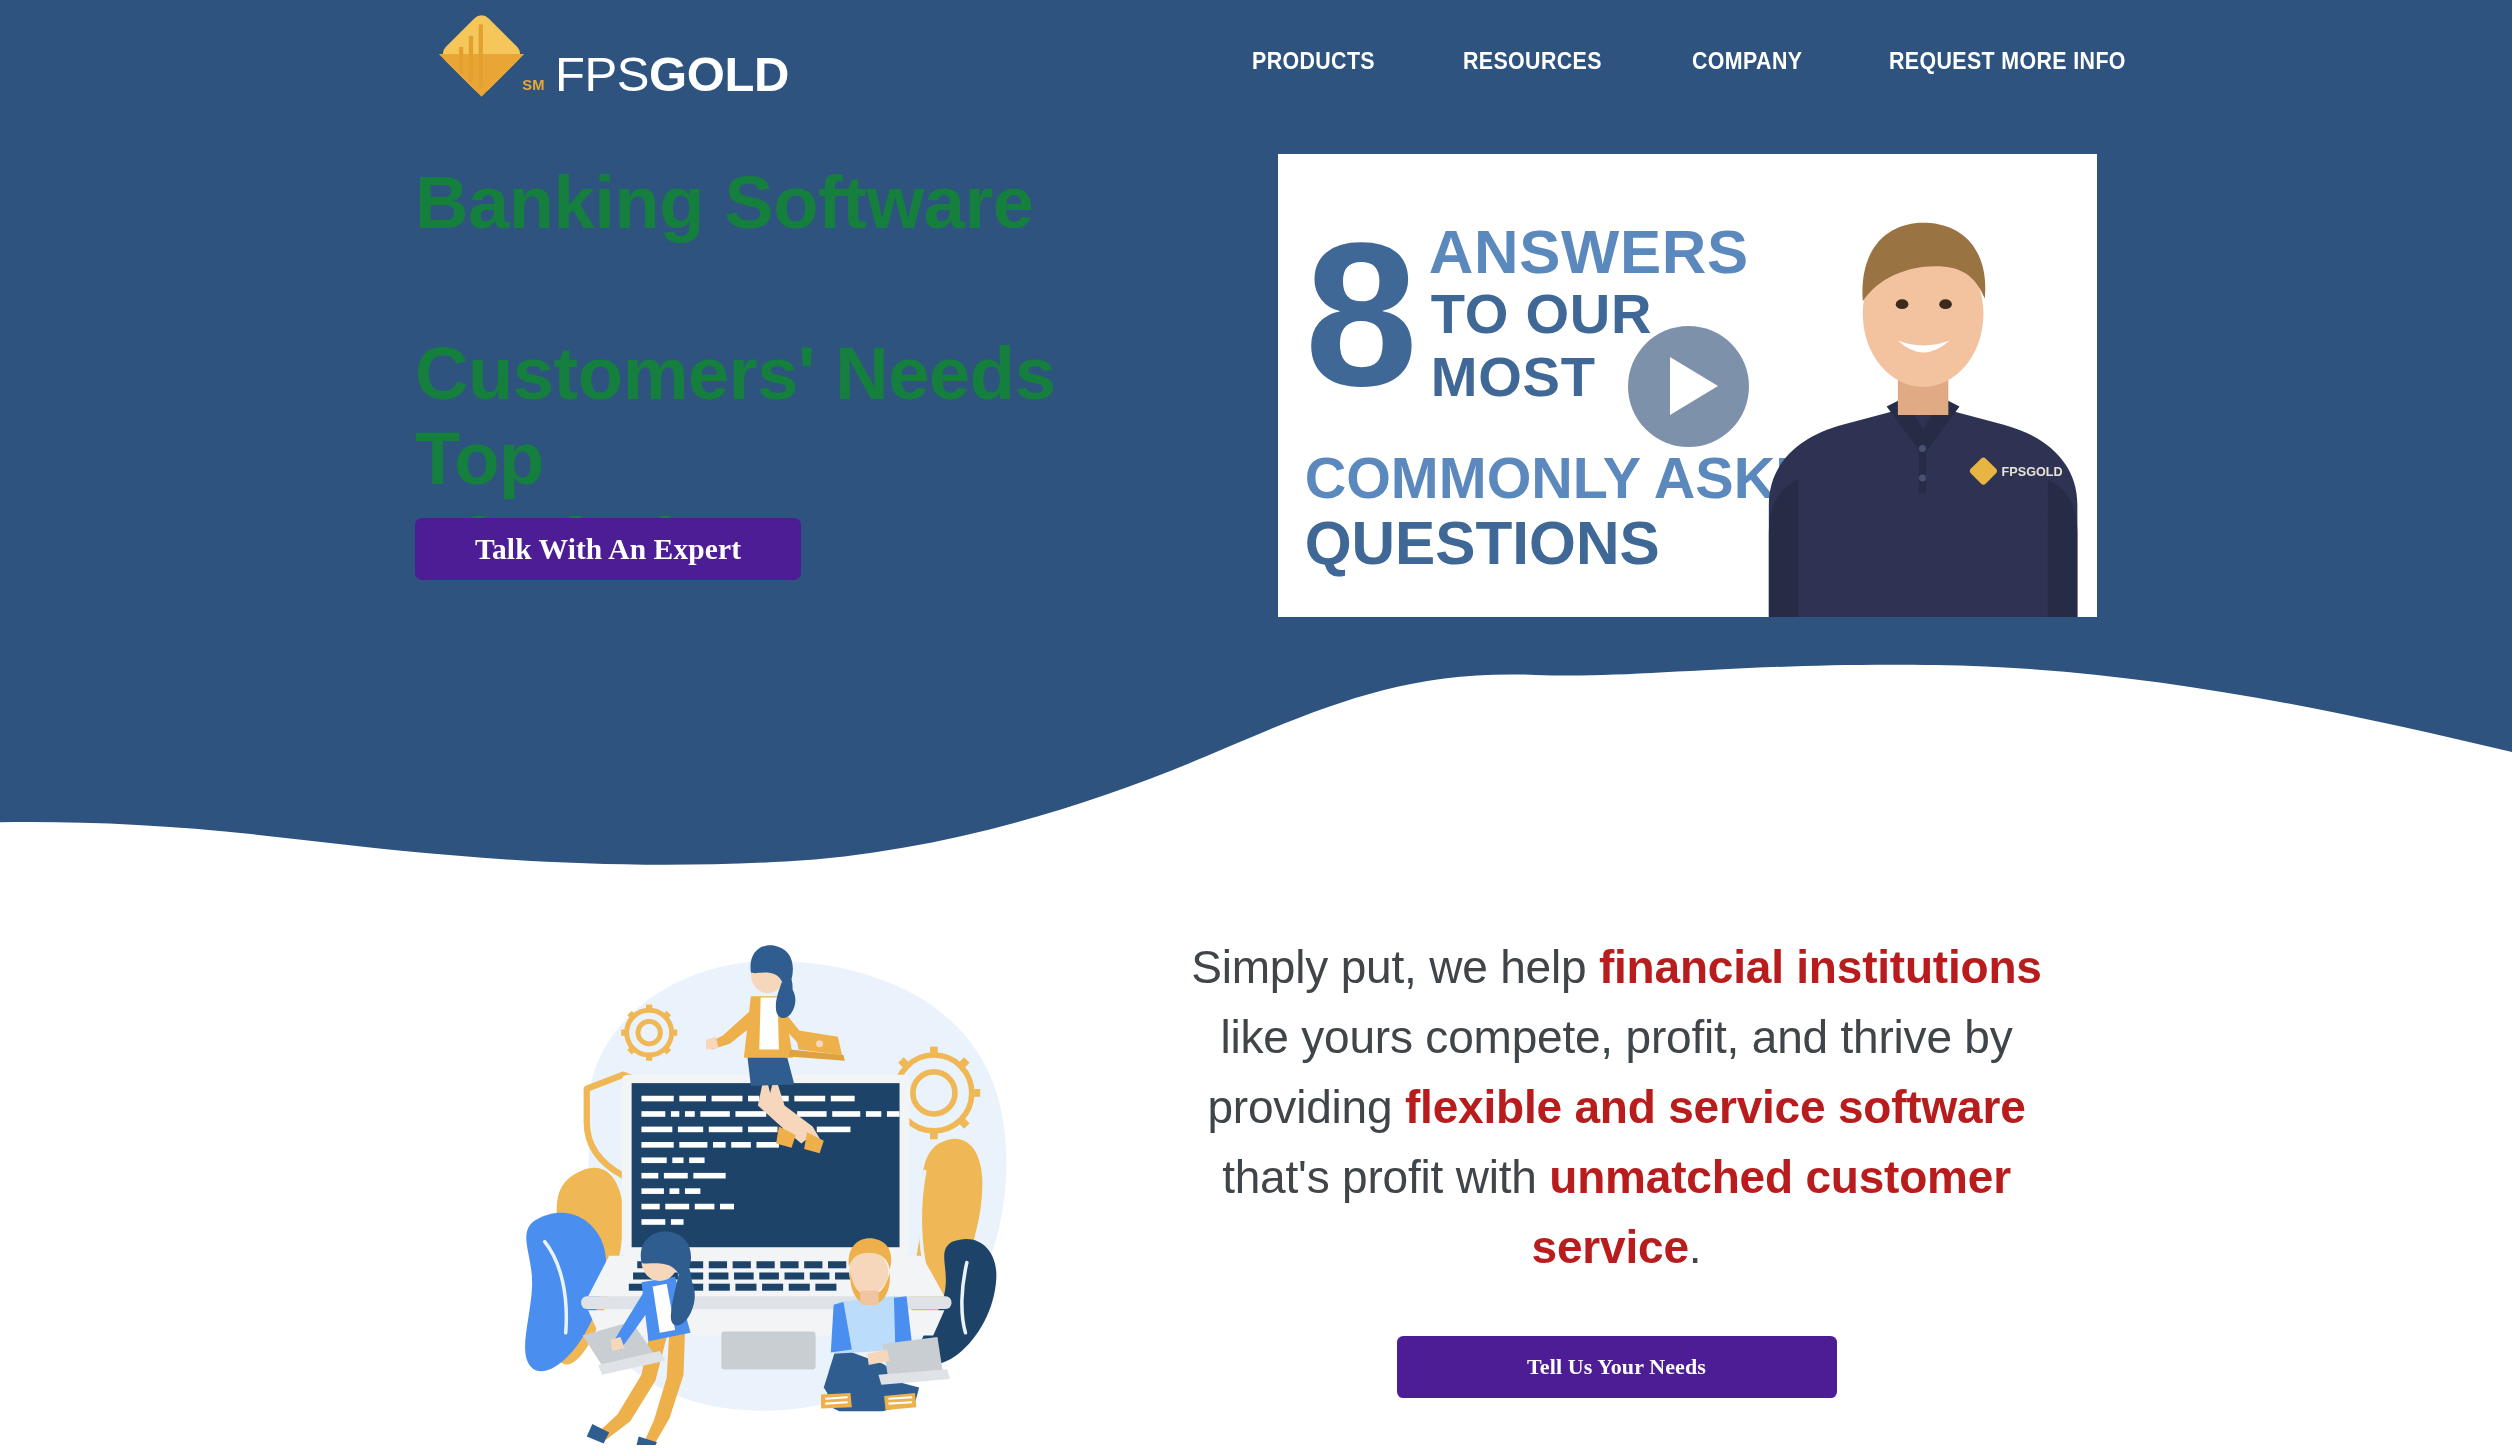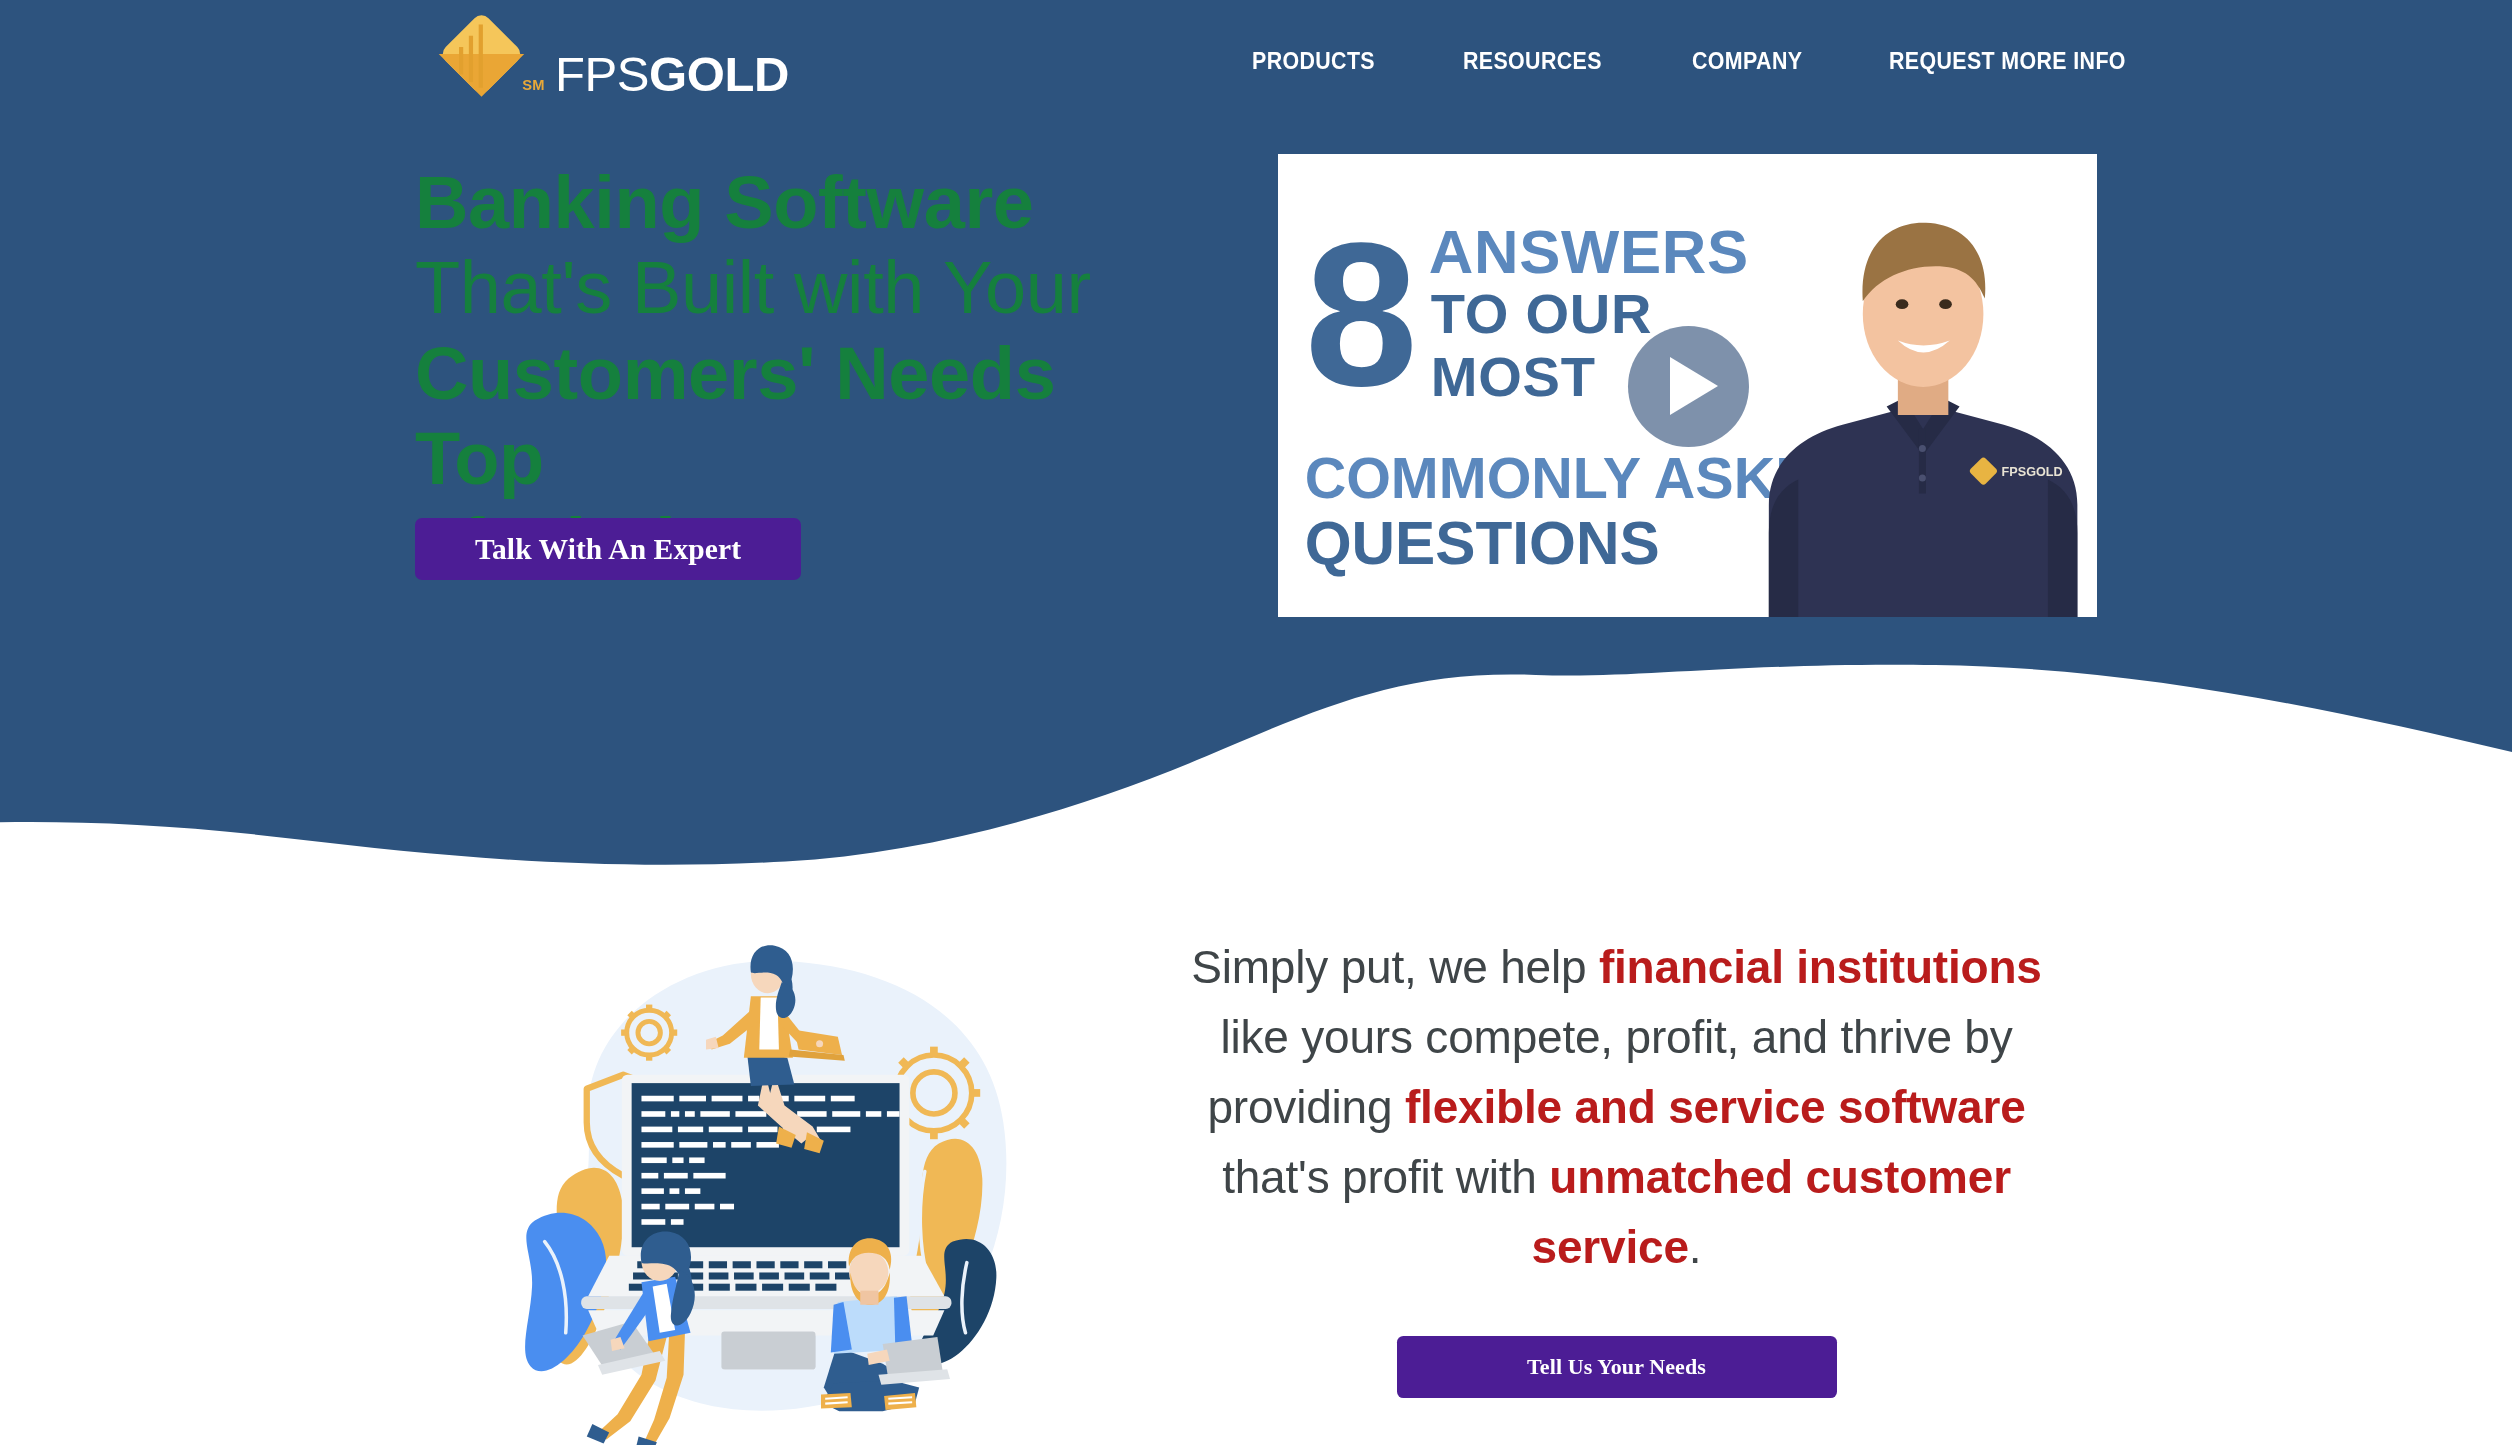--- a/index.html
+++ b/index.html
@@ -257,21 +257,21 @@
         <a class="nav-link">PRODUCTS</a>
         <a class="nav-link">RESOURCES</a>
         <a class="nav-link">COMPANY</a>
         <a class="nav-link">REQUEST MORE INFO</a>
       </nav>
     </header>
 
     <div class="hero-left">
       <h1 class="hero-headline">
         <span class="hl-bold">Banking Software</span><br>
-        <span class="hl-light">That's Built with Your</span><br>
+        <br>
         <span class="hl-bold">Customers' Needs Top</span><br>
         <span class="hl-bold">of Mind</span>
       </h1>
       <button class="btn btn-hero">Talk With An Expert</button>
     </div>
 
     <div class="video-card">
       <div class="video-thumb">
         <svg viewBox="0 0 1168 660" xmlns="http://www.w3.org/2000/svg">
           <rect x="0" y="0" width="1168" height="660" fill="#ffffff"></rect>

